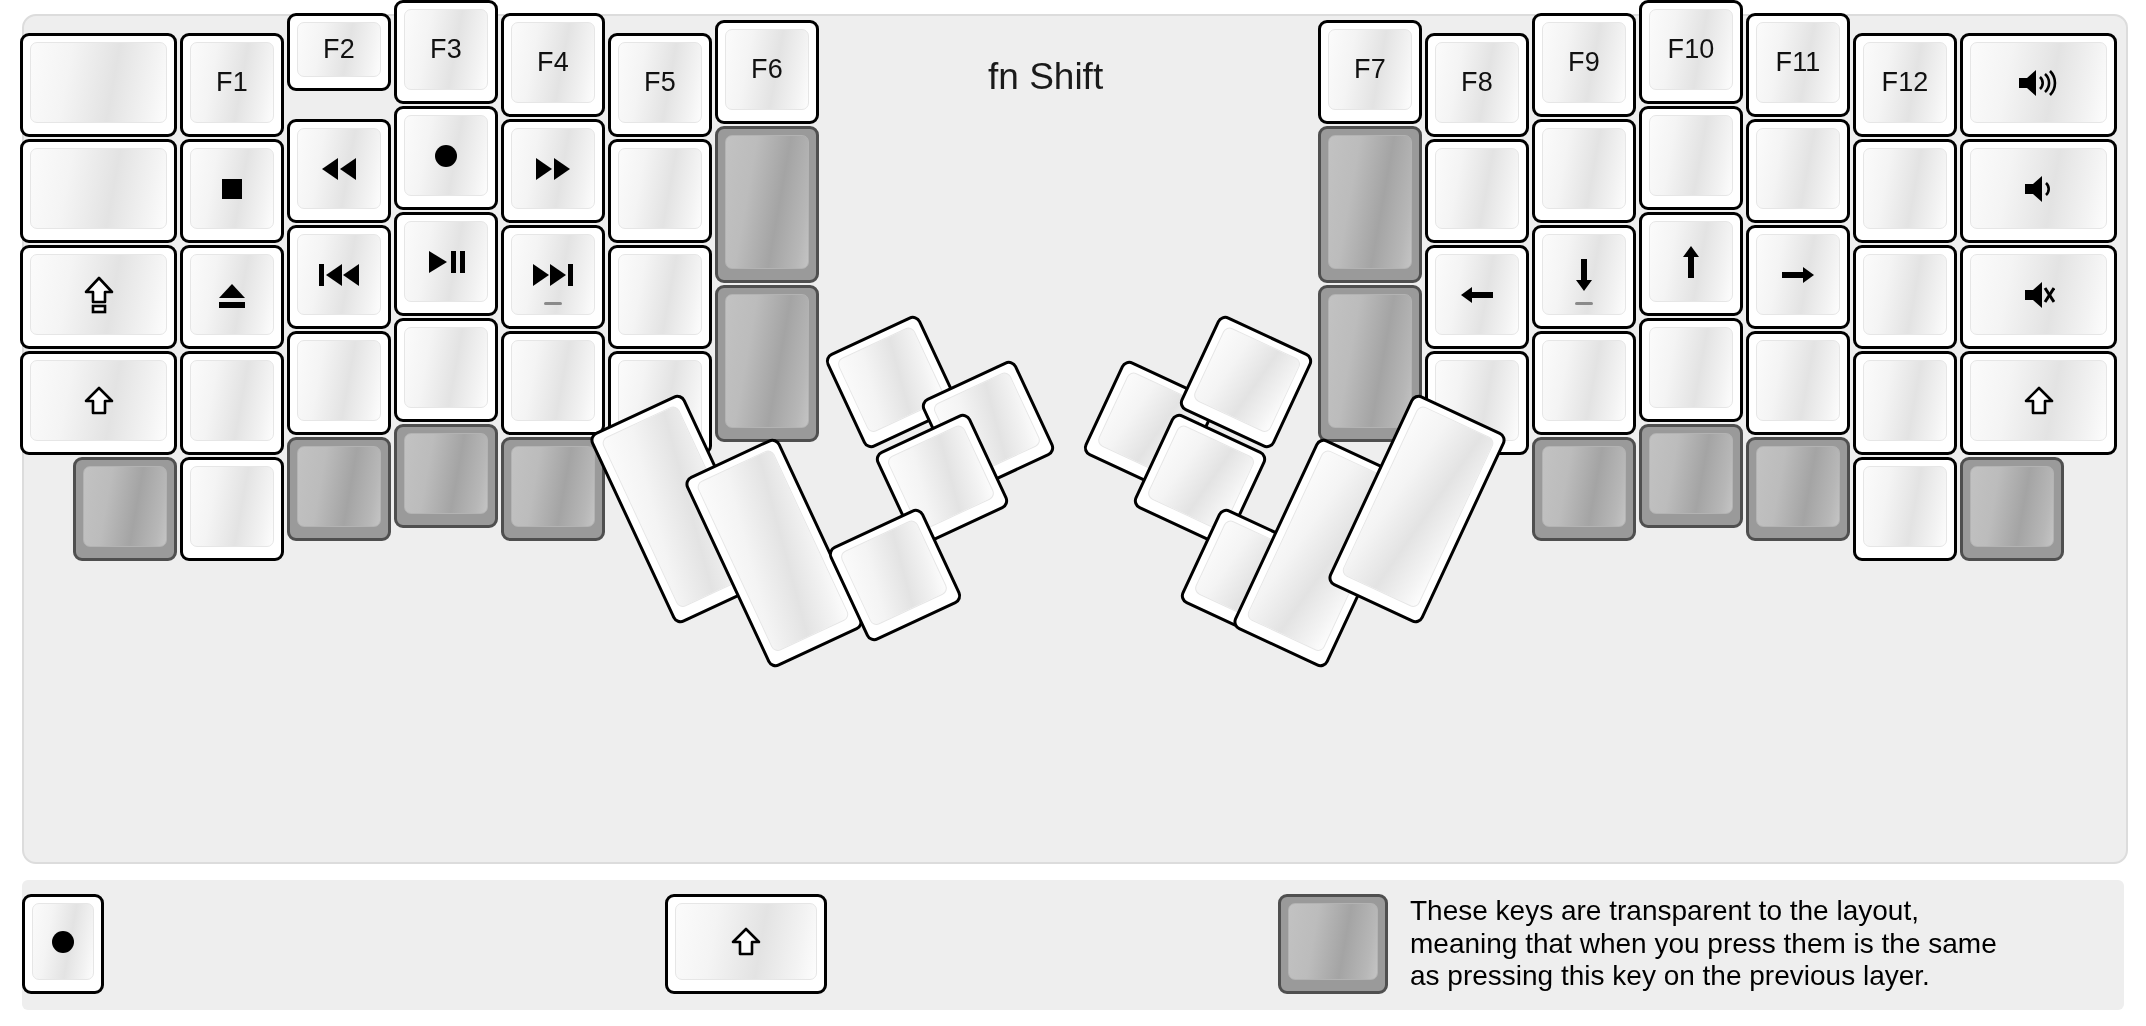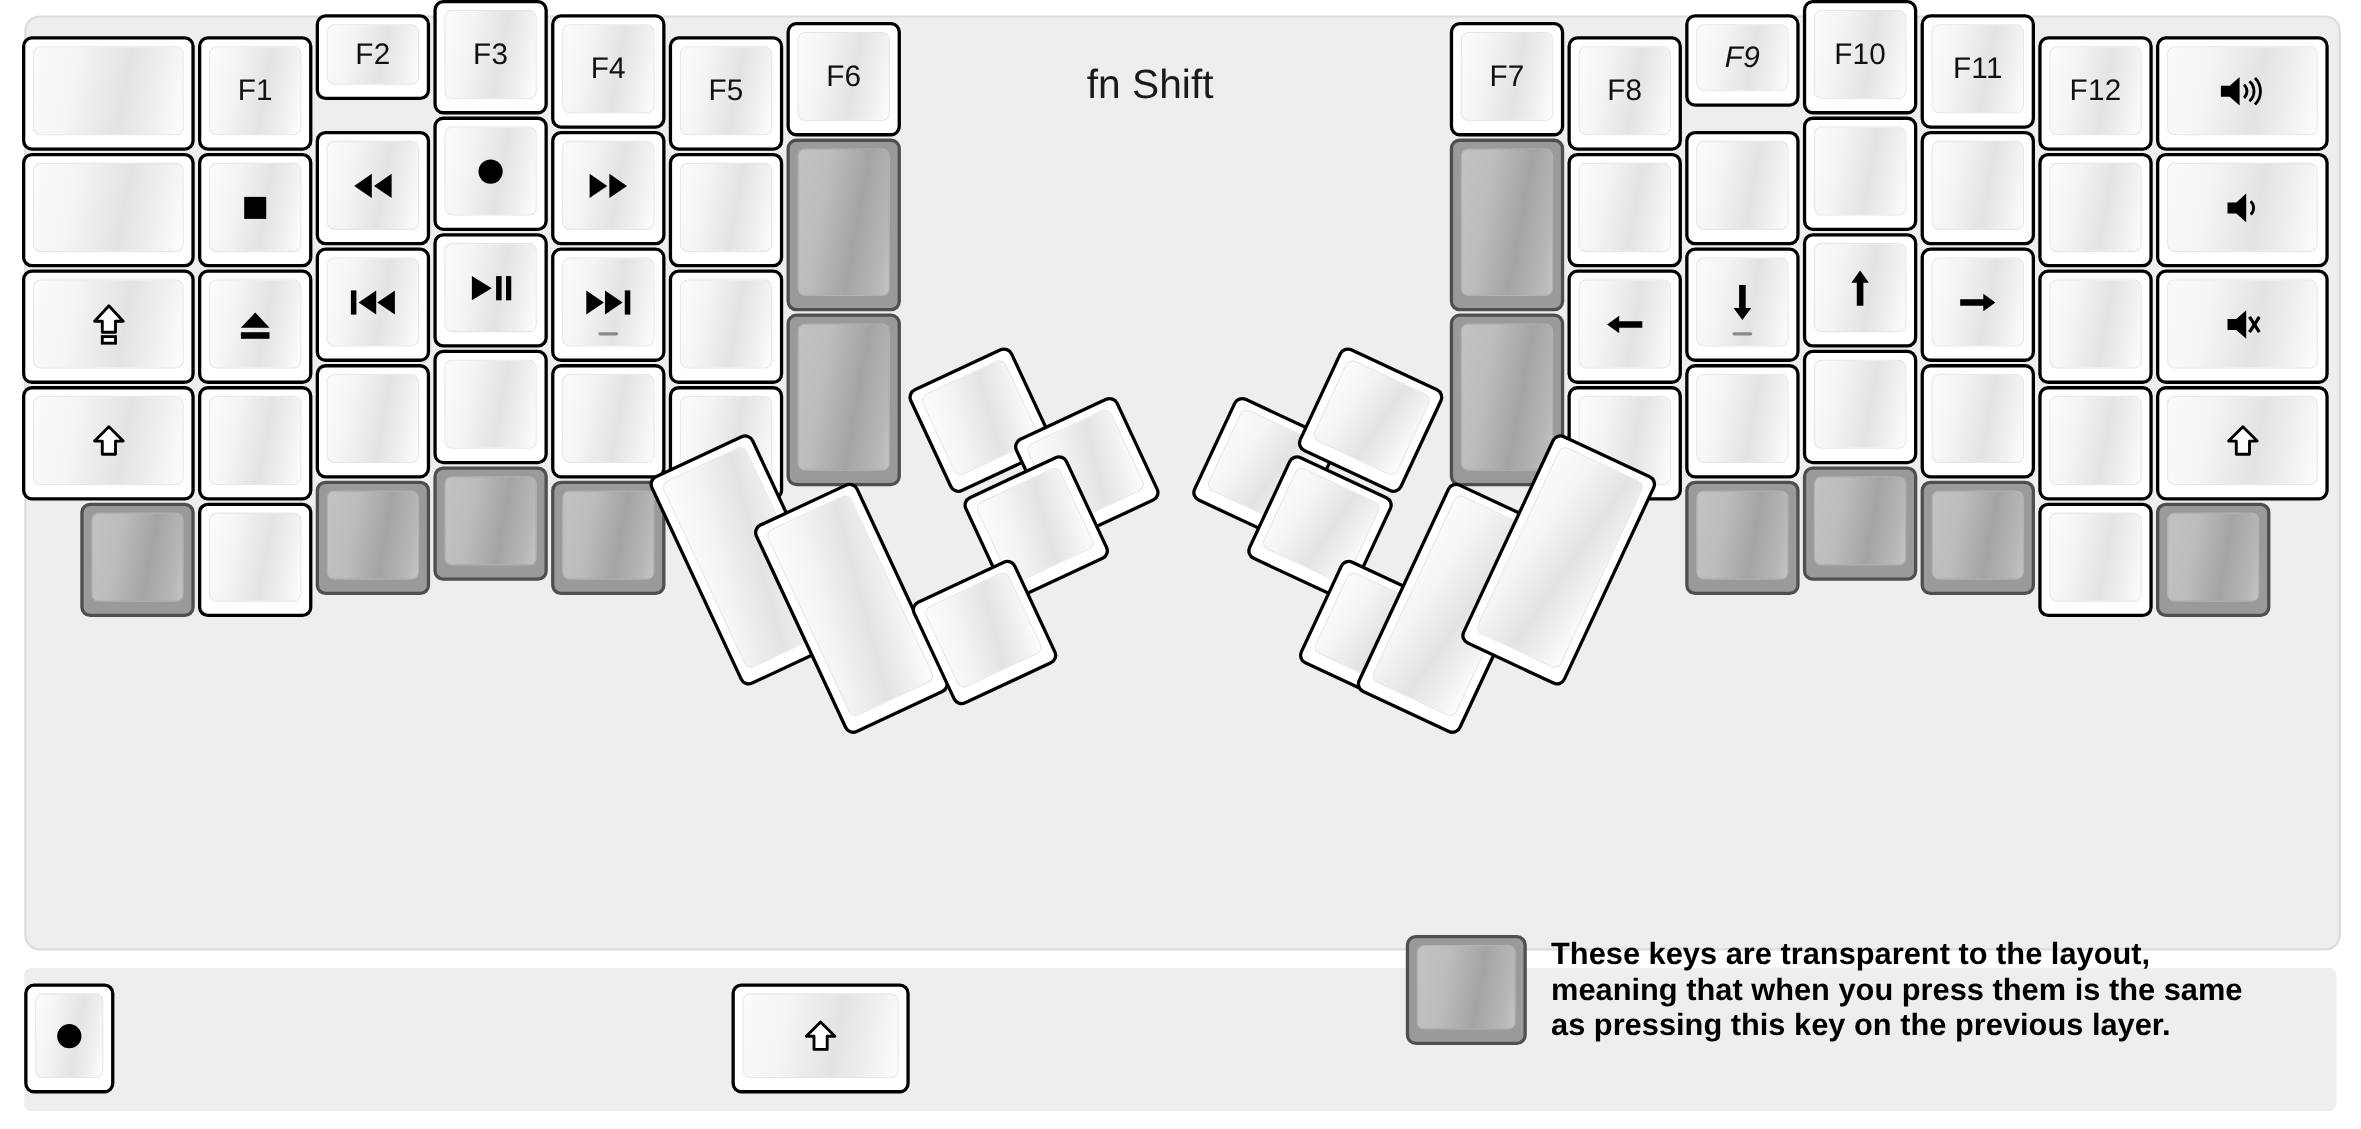--- a/index.html
+++ b/index.html
@@ -322,21 +322,21 @@
               </svg>
             </span>
           </div>
         </div>
       </div>
       <div class="key" style="left: 1425px; top: 351px; width: 104px; height: 104px;">
         <div class="cap">
           <div class="capwrap"></div>
         </div>
       </div>
-      <div class="key" style="left: 1532px; top: 13px; width: 104px; height: 84px; font-style: italic;">
+      <div class="key" style="left: 1532px; top: 13px; width: 104px; height: 104px;">
         <div class="cap">
           <div class="capwrap">
             <span class="lg">F9</span>
           </div>
         </div>
       </div>
       <div class="key" style="left: 1532px; top: 119px; width: 104px; height: 104px;">
         <div class="cap">
           <div class="capwrap"></div>
         </div>
@@ -598,21 +598,21 @@
                 <span class="gl">
                   <svg width="30" height="30" viewBox="0 0 30 30">
                     <polygon points="15,2 28,15 21,15 21,27 9,27 9,15 2,15" fill="#fdfdfd" stroke="#000" stroke-width="2.6" stroke-linejoin="round"></polygon>
                   </svg>
                 </span>
               </div>
             </div>
           </div>
         </div>
       </div>
-      <div class="lgitem" style="left: 1278px; top: 850px; position: absolute; font-weight: bold;">
+      <div class="lgitem" style="left: 1278px; top: 894px; position: absolute;">
         <div class="lgkey" style="position: relative; width: 110px; height: 100px;">
           <div class="key t" style="left: 0px; top: 0px; width: 110px; height: 100px;">
             <div class="cap">
               <div class="capwrap"></div>
             </div>
           </div>
         </div>
         <div class="lgtext">These keys are transparent to the layout,
 meaning that when you press them is the same
 as pressing this key on the previous layer.</div>

